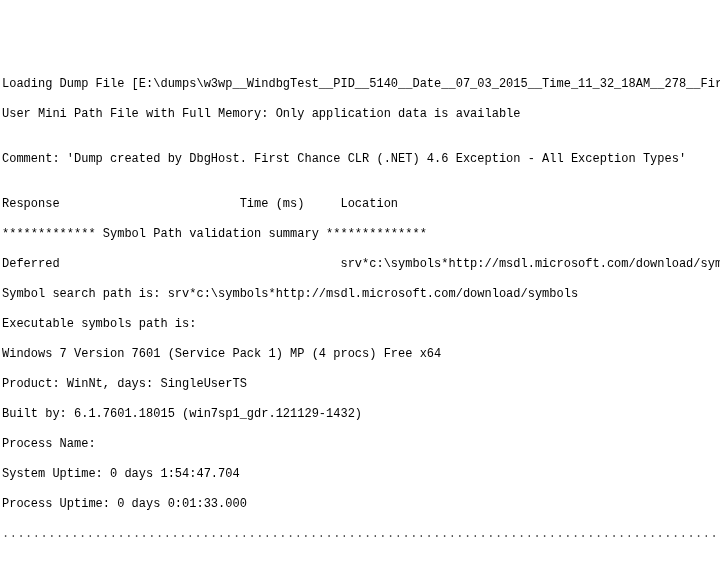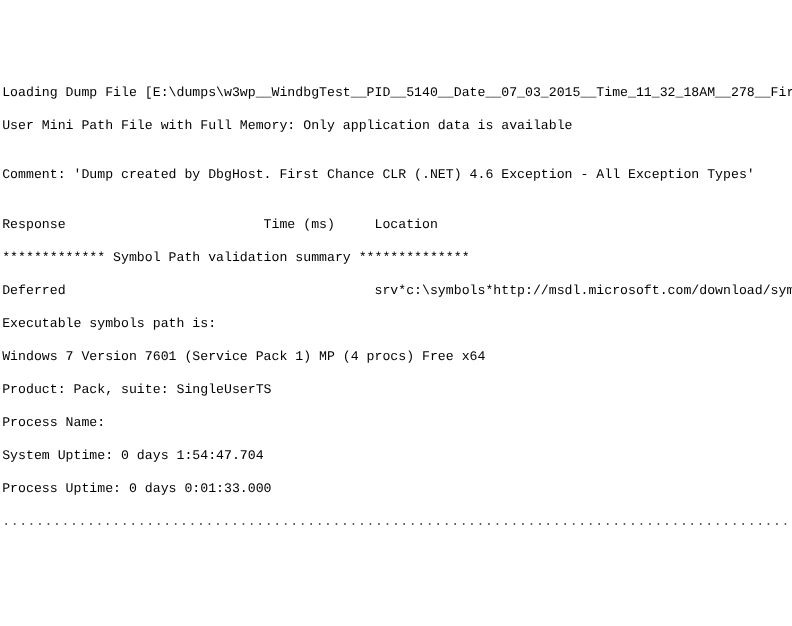--- a/index.html
+++ b/index.html
@@ -25,23 +25,25 @@
 
 <div>
 <div class="line">Loading Dump File [E:\dumps\w3wp__WindbgTest__PID__5140__Date__07_03_2015__Time_11_32_18AM__278__Firs</div>
 <div class="line">User Mini Path File with Full Memory: Only application data is available</div>
 <div class="line"></div>
 <div class="line">Comment: 'Dump created by DbgHost. First Chance CLR (.NET) 4.6 Exception - All Exception Types'</div>
 <div class="line"></div>
 <div class="line">Response                         Time (ms)     Location</div>
 <div class="line">************* Symbol Path validation summary **************</div>
 <div class="line">Deferred                                       srv*c:\symbols*http://msdl.microsoft.com/download/symb</div>
+<div class="line">Symbol search path is: srv*c:\symbols*http://msdl.microsoft.com/download/symbols</div>
 <div class="line">Executable symbols path is: </div>
 <div class="line">Windows 7 Version 7601 (Service Pack 1) MP (4 procs) Free x64</div>
-<div class="line">Product: Pack, suite: SingleUserTS</div>
+<div class="line">Product: WinNt, days: SingleUserTS</div>
+<div class="line">Built by: 6.1.7601.18015 (win7sp1_gdr.121129-1432)</div>
 <div class="line">Process Name:</div>
 <div class="line">System Uptime: 0 days 1:54:47.704</div>
 <div class="line">Process Uptime: 0 days 0:01:33.000</div>
 <div class="line dotted">.....................................................................................................</div>
 
 
 
 
 
 

